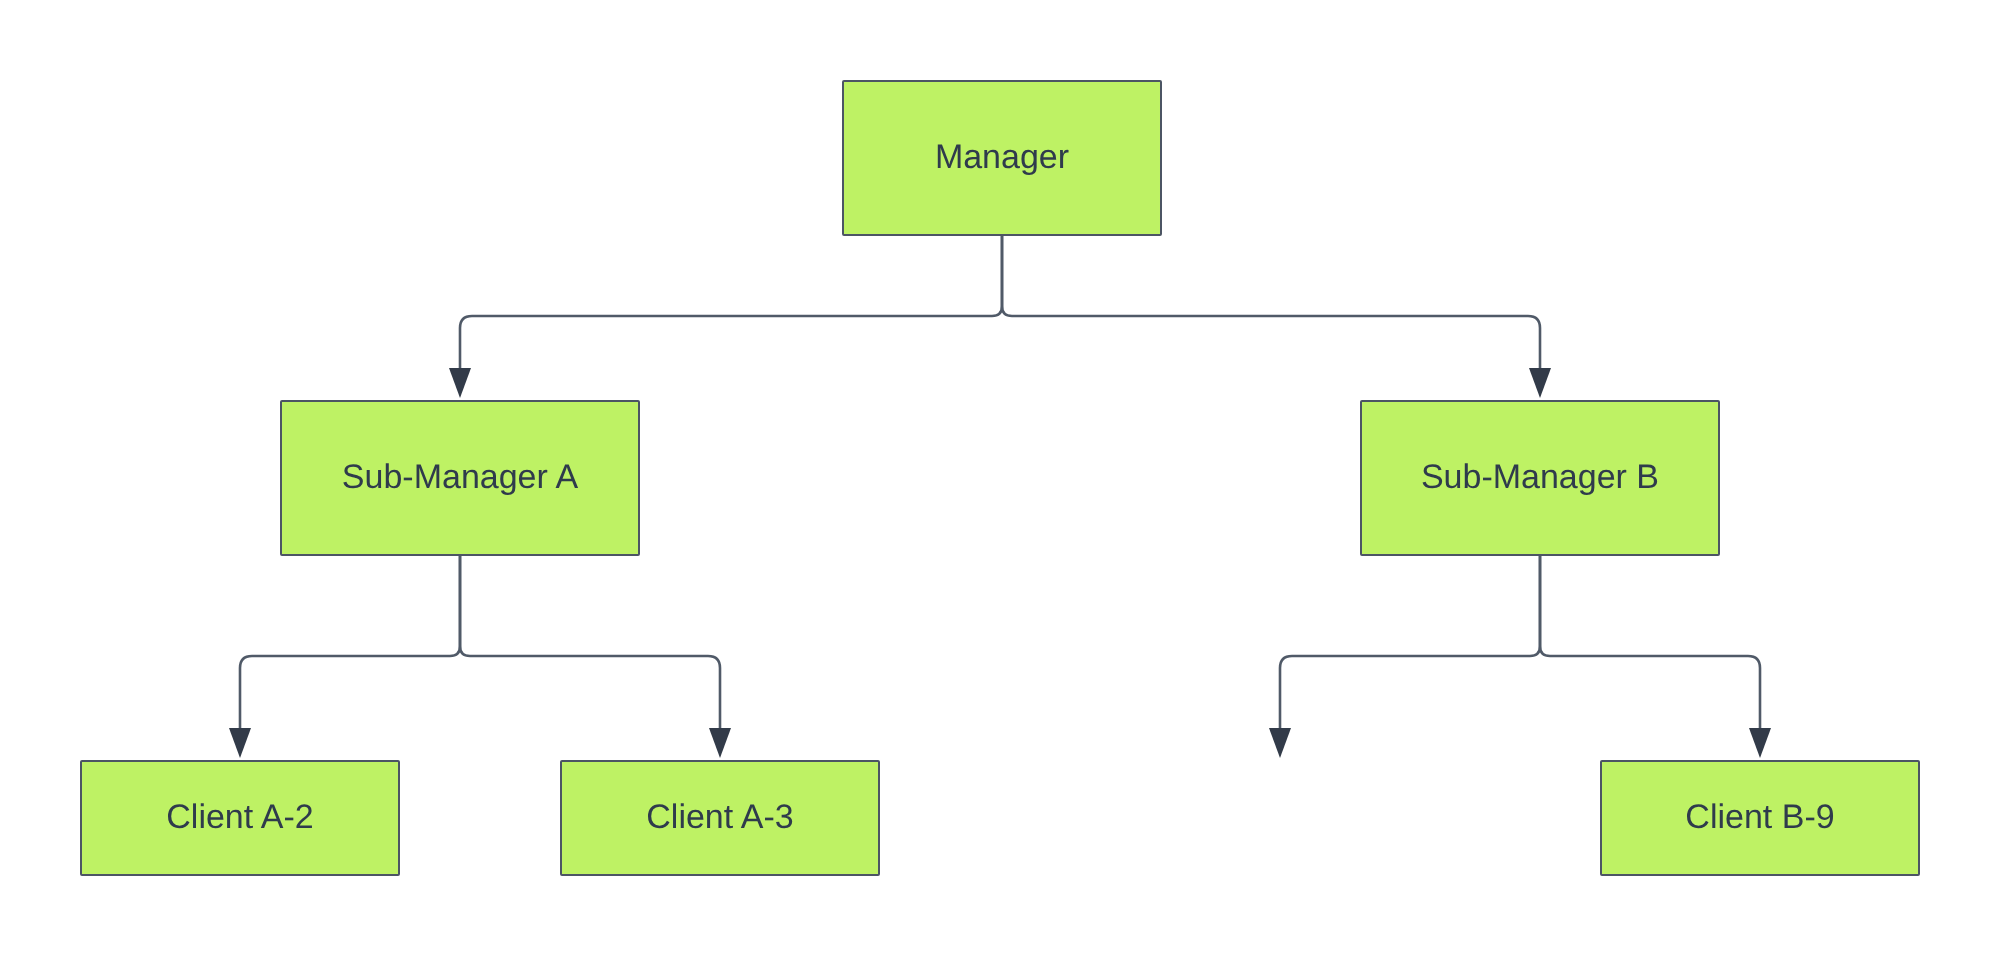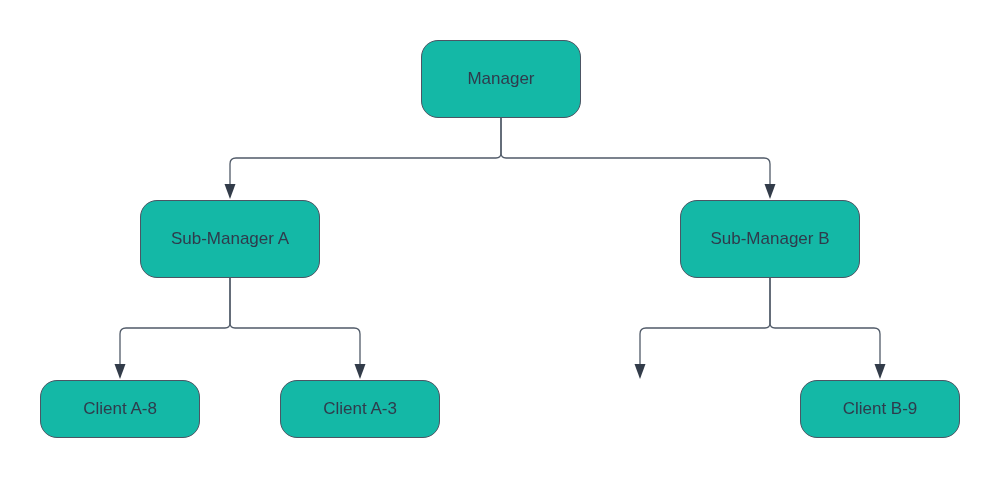--- a/index.html
+++ b/index.html
@@ -18,23 +18,23 @@
   .edges-layer {
     position: absolute;
     left: 0;
     top: 0;
     width: 1000px;
     height: 480px;
   }
   .node {
     position: absolute;
     box-sizing: border-box;
-    background: #14b8a6;
+    background: #bef264;
     border: 1.5px solid #4c5564;
-    border-radius: 17px;
+    border-radius: 1px;
     display: flex;
     align-items: center;
     justify-content: center;
     color: #2f3b4c;
     font-size: 17px;
     line-height: 1.2;
     text-align: center;
   }
   .node-manager   { left: 421px; top: 40px;  width: 160px; height: 78px; }
   .node-sub-a     { left: 140px; top: 200px; width: 180px; height: 78px; }
@@ -98,21 +98,21 @@
 
   <div class="node node-sub-a">
     <span>Sub-Manager A</span>
   </div>
 
   <div class="node node-sub-b">
     <span>Sub-Manager B</span>
   </div>
 
   <div class="node node-client-a1">
-    <span>Client A-8</span>
+    <span>Client A-2</span>
   </div>
 
   <div class="node node-client-a2">
     <span>Client A-3</span>
   </div>
 
 
   <div class="node node-client-b2">
     <span>Client B-9</span>
   </div>

